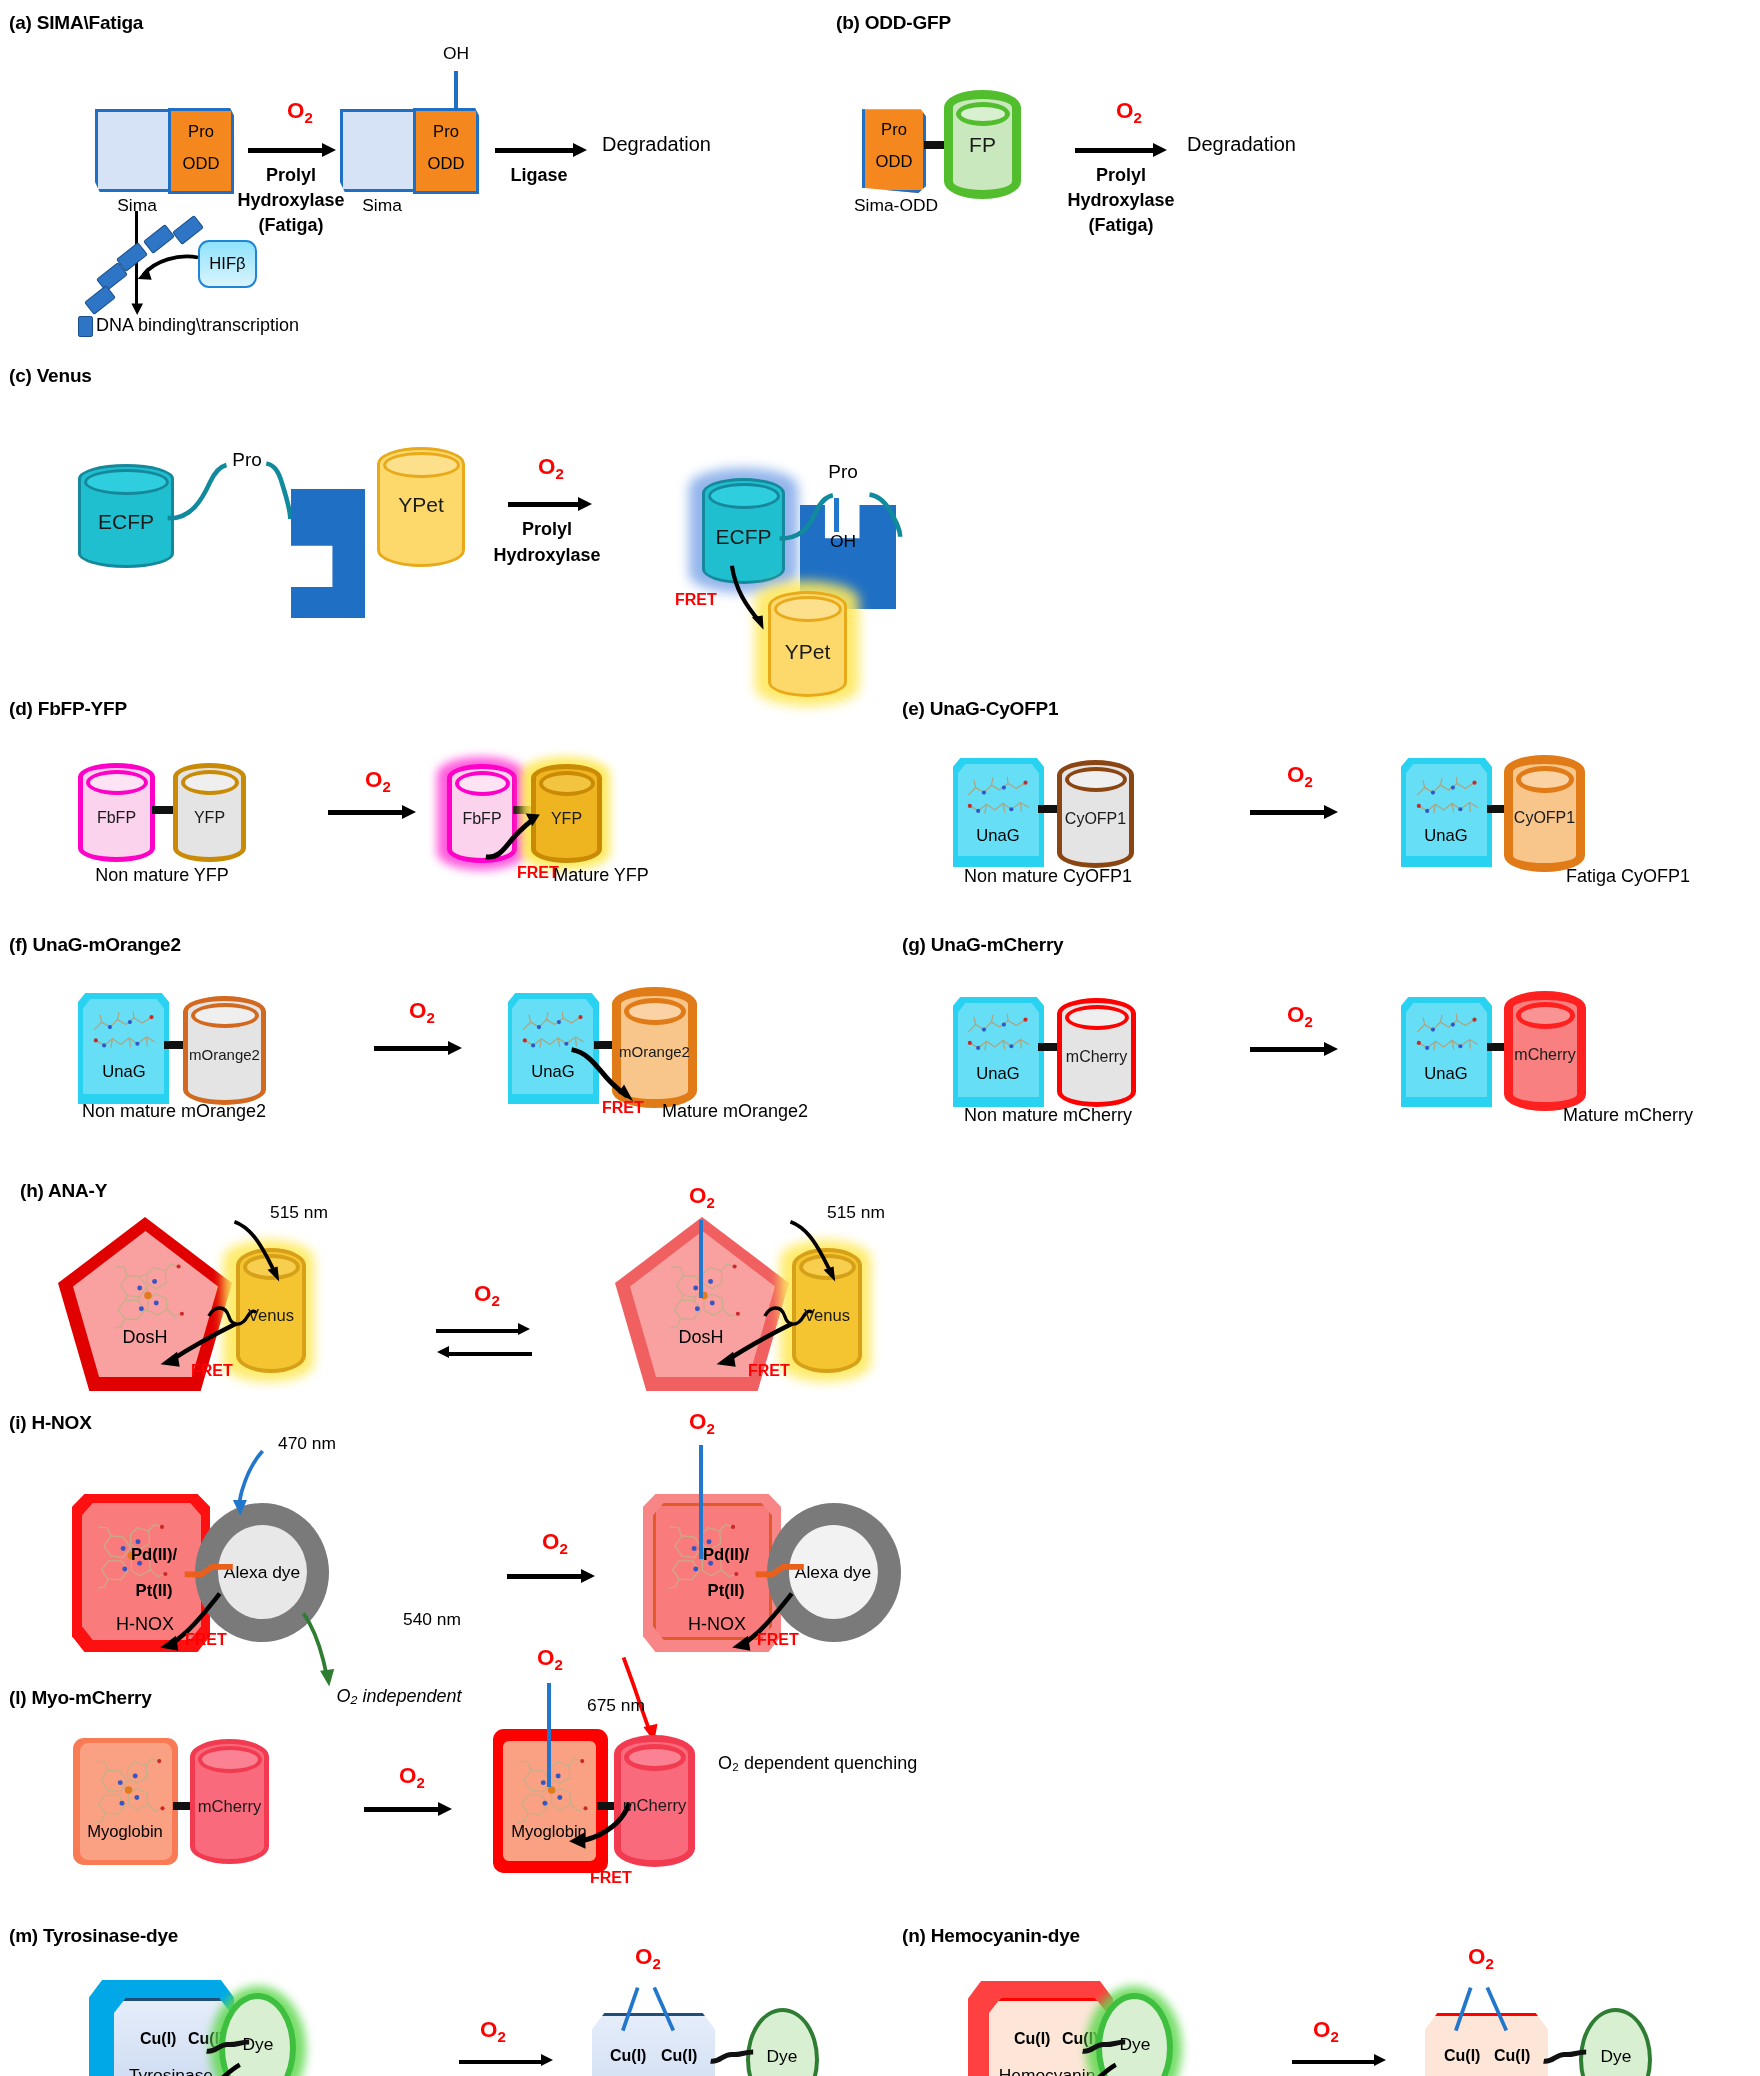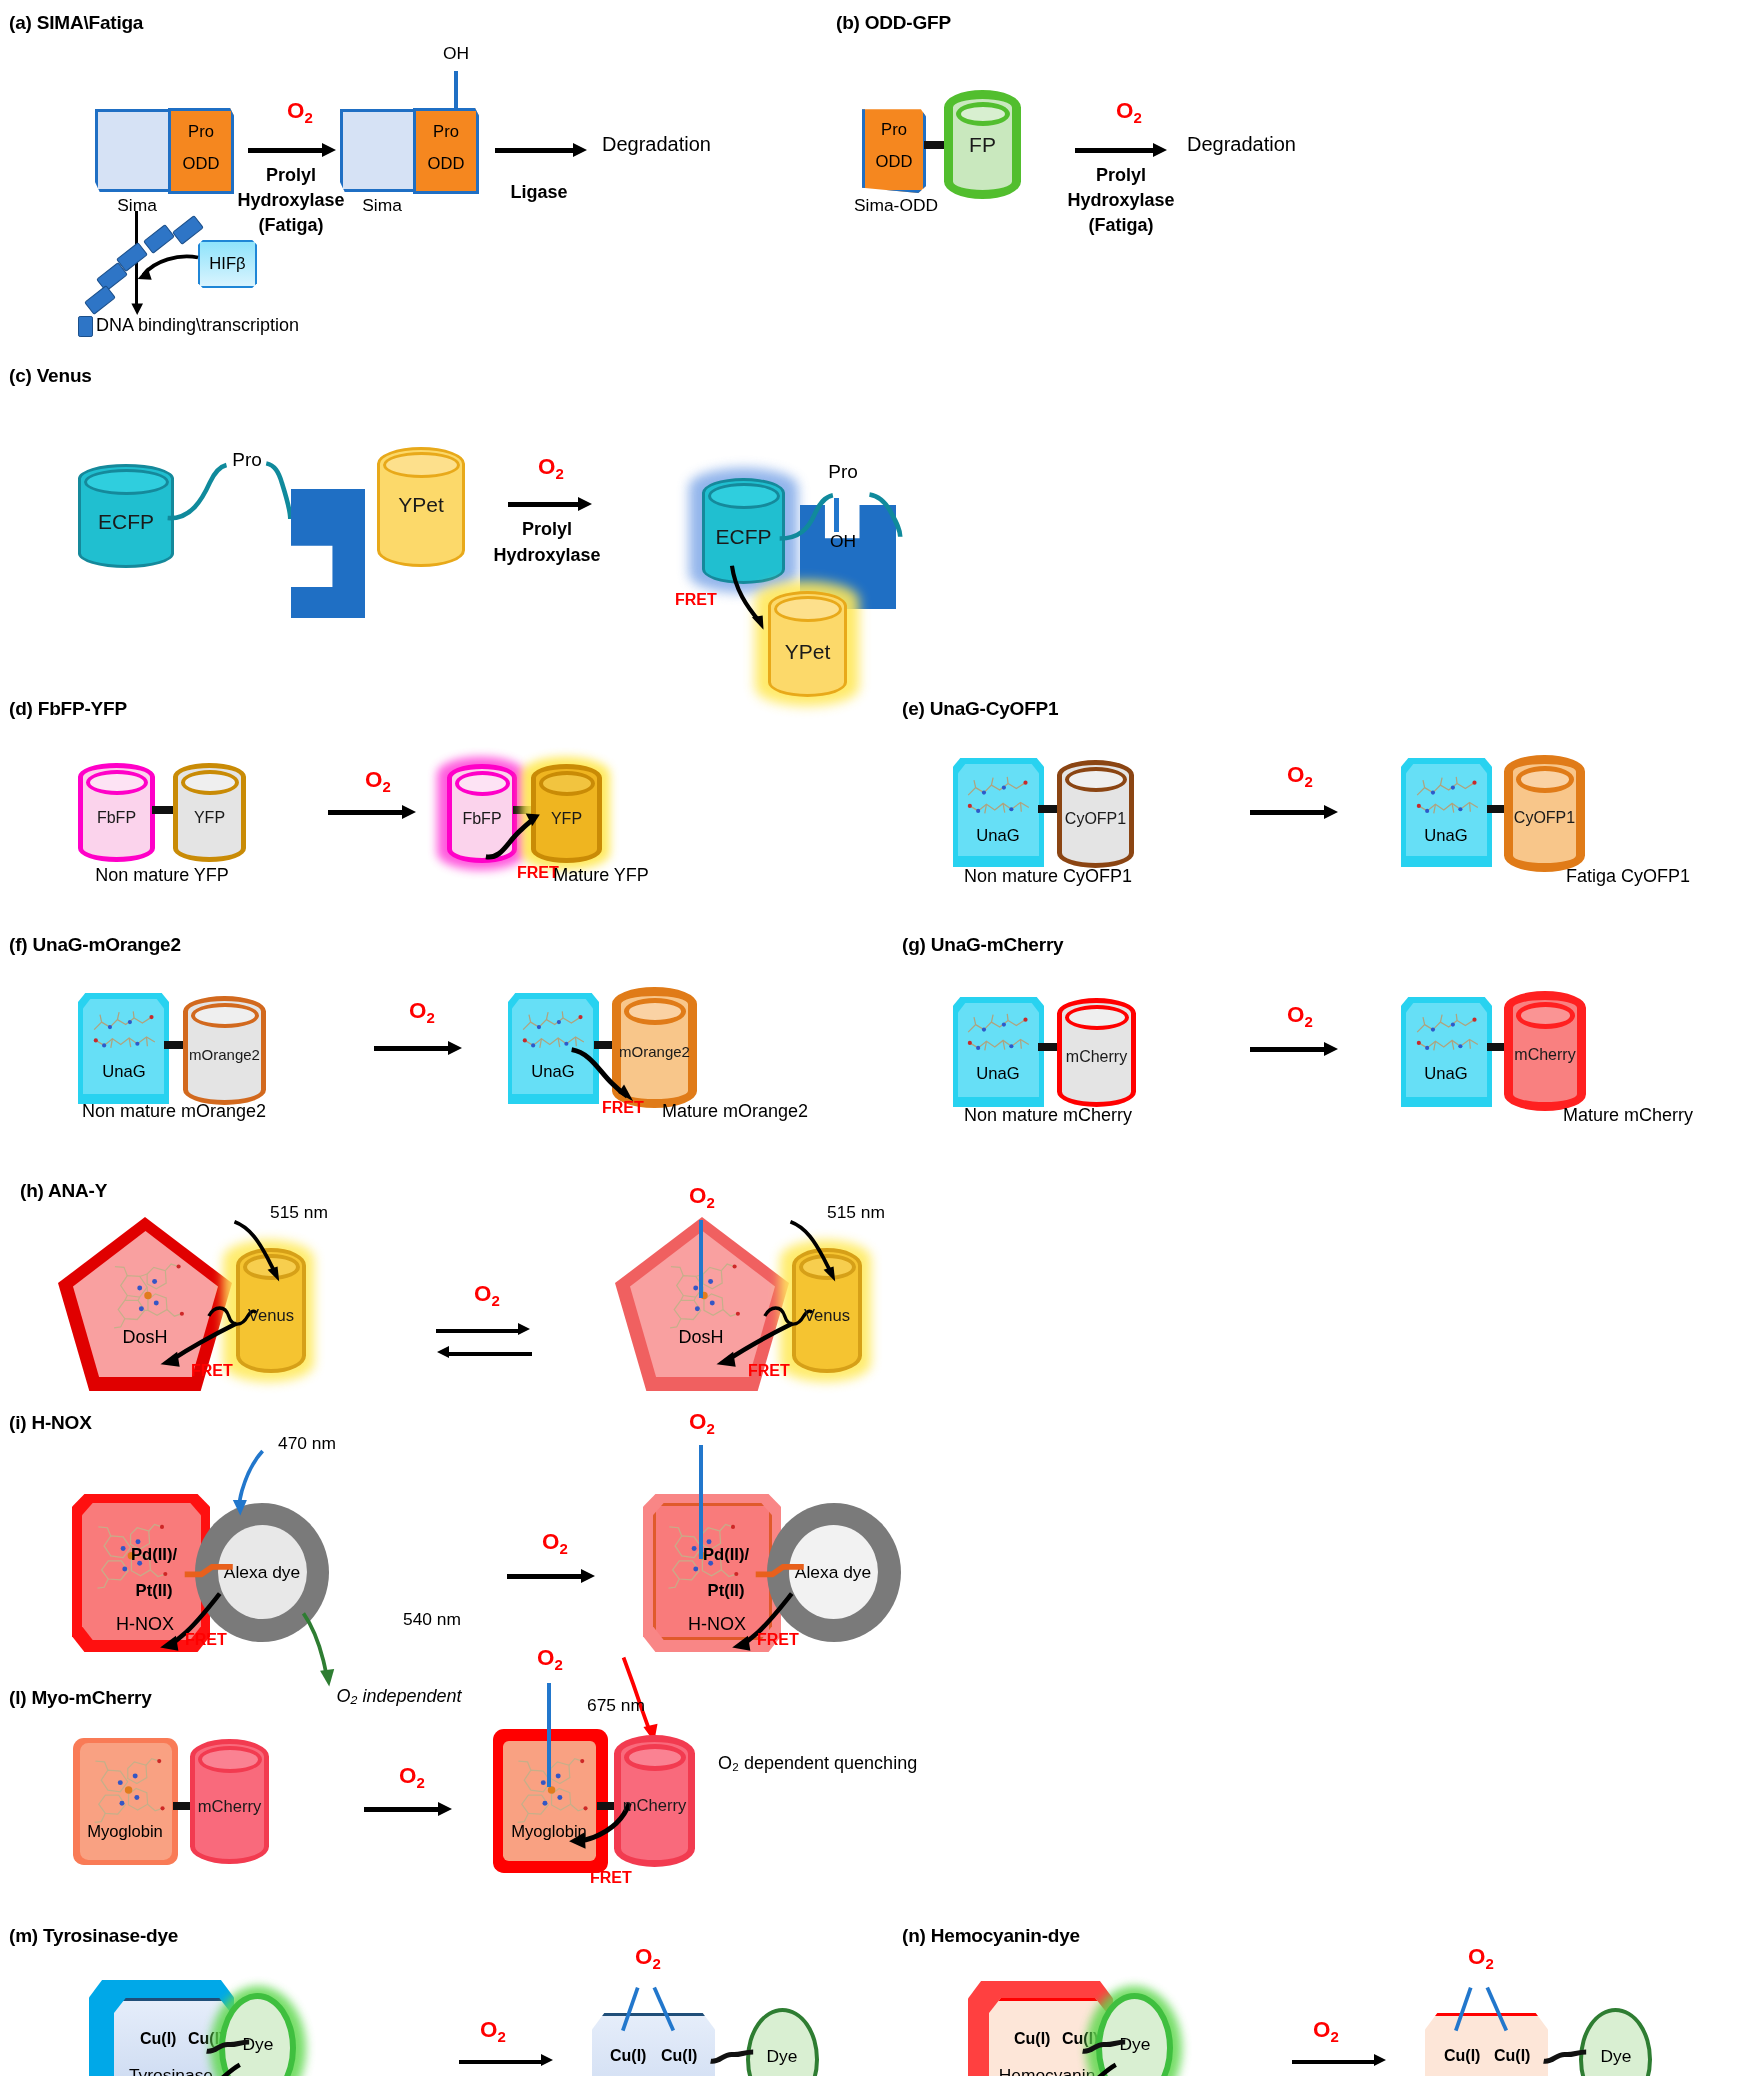--- a/index.html
+++ b/index.html
@@ -110,21 +110,21 @@
 <div class="txt" style="left:446px;top:122px;transform:translateX(-50%);font-size:16.6px;">Pro</div>
 <div class="txt" style="left:446px;top:154px;transform:translateX(-50%);font-size:16.6px;">ODD</div>
 <div class="bline" style="left:454px;top:71px;width:3.7px;height:38px;"></div>
 <div class="txt" style="left:456px;top:43px;transform:translateX(-50%);font-size:17.4px;">OH</div>
 <div class="txt" style="left:382px;top:195px;transform:translateX(-50%);font-size:17.4px;">Sima</div>
 
 <div class="arrow" style="left:495px;top:148px;width:91px;">
   <div class="shaft" style="width:79px;"></div>
       <div class="head" style="left:78px;"></div>
 </div>
-<div class="txt txt-b" style="left:539px;top:165px;transform:translateX(-50%);margin-top:17px;">Ligase</div>
+<div class="txt txt-b" style="left:539px;top:165px;transform:translateX(-50%);">Ligase</div>
 <div class="txt" style="left:602px;top:133px;font-size:20px;">Degradation</div>
 
 <svg class="ov" style="left:0;top:0;width:415px;height:166px;" viewBox="0 0 1000 400">
   <defs>
         <marker id="ah" markerWidth="12" markerHeight="12" refX="8" refY="5" orient="auto">
           <path d="M0,0 L10,5 L0,10 z" fill="#000"></path>
         </marker>
       </defs>
   <line x1="330" y1="500" x2="330" y2="500" stroke="#000"></line>
 </svg>
@@ -134,21 +134,21 @@
   <path d="M66 230 L80 258 L94 230 z" fill="#000"></path>
 </svg>
 
 <div style="position:absolute;left:145px;top:231px;width:26px;height:14px;background:#2E75C6;border:1.7px solid #1B4F8A;border-radius:2.1px;transform:rotate(-38deg);"></div>
 <div style="position:absolute;left:174px;top:222px;width:26px;height:14px;background:#2E75C6;border:1.7px solid #1B4F8A;border-radius:2.1px;transform:rotate(-38deg);"></div>
 <div style="position:absolute;left:118px;top:249px;width:26px;height:14px;background:#2E75C6;border:1.7px solid #1B4F8A;border-radius:2.1px;transform:rotate(-38deg);"></div>
 <div style="position:absolute;left:98px;top:269px;width:26px;height:14px;background:#2E75C6;border:1.7px solid #1B4F8A;border-radius:2.1px;transform:rotate(-38deg);"></div>
 <div style="position:absolute;left:86px;top:292px;width:26px;height:14px;background:#2E75C6;border:1.7px solid #1B4F8A;border-radius:2.1px;transform:rotate(-38deg);"></div>
 <div style="position:absolute;left:78px;top:316px;width:12.5px;height:19px;background:#2E75C6;border:1.7px solid #1B4F8A;border-radius:2.1px;"></div>
 
-<div style="position:absolute;left:198px;top:240px;width:55px;height:44px;background:linear-gradient(#8FE3FB,#D9F4FE);border:2.9px solid #1F86D6;border-radius:0;clip-path:polygon(0% 10%,8% 0%,92% 0%,100% 10%,100% 90%,92% 100%,8% 100%,0% 90%);display:flex;align-items:center;justify-content:center;">
+<div style="position:absolute;left:198px;top:240px;width:55px;height:44px;background:linear-gradient(#8FE3FB,#D9F4FE);border:2.9px solid #1F86D6;border-radius:11px;clip-path:polygon(0% 10%,8% 0%,92% 0%,100% 10%,100% 90%,92% 100%,8% 100%,0% 90%);display:flex;align-items:center;justify-content:center;">
   <span style="font-size:16.6px;">HIFβ</span>
 </div>
 
 <svg class="ov" style="left:125px;top:241px;width:108px;height:62px;" viewBox="0 0 260 150">
   <path d="M176 40 C 130 30, 70 48, 44 82" stroke="#000" stroke-width="9" fill="none"></path>
   <path d="M54 64 L30 92 L64 94 z" fill="#000"></path>
 </svg>
 
 <div class="txt" style="left:96px;top:315px;font-size:18px;">DNA binding\transcription</div>
 

